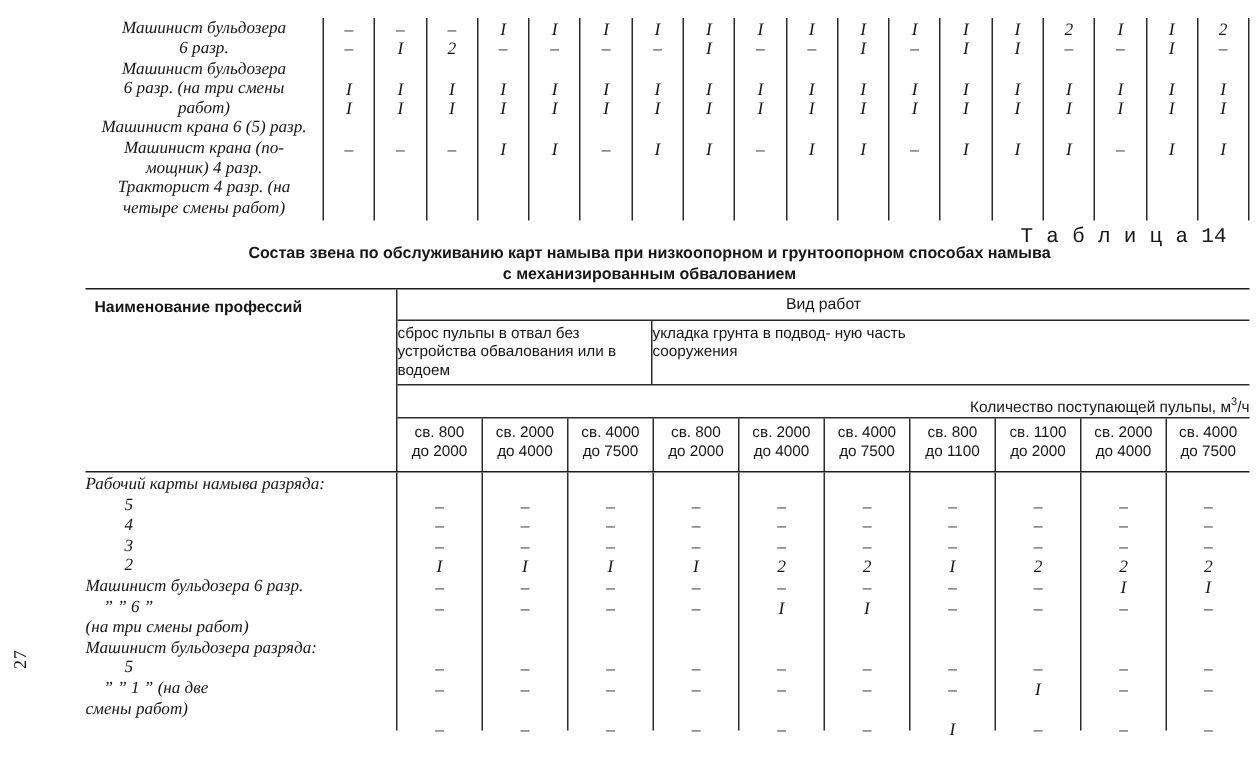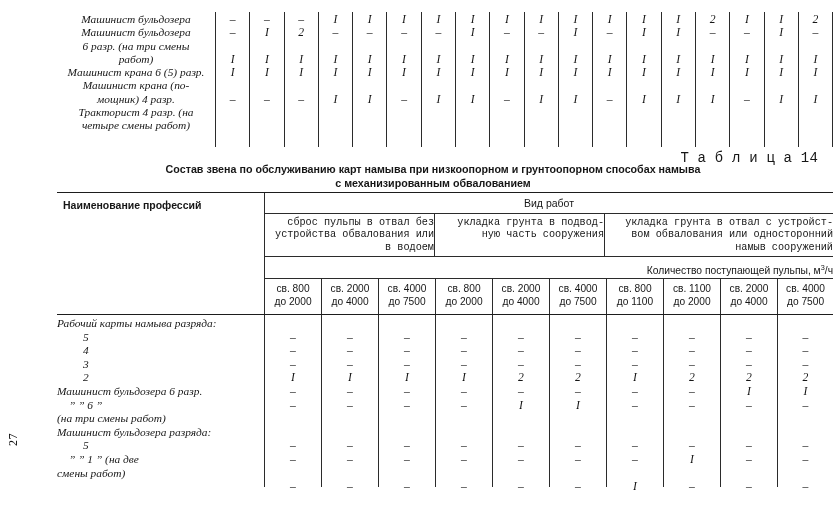--- a/index.html
+++ b/index.html
@@ -144,22 +144,22 @@
   }
   #main-table .mt-groups {
     display: flex;
     height: 43px;
     border-bottom: 1.1px solid #2b2b2b;
     box-sizing: border-box;
   }
   #main-table .mt-group {
     box-sizing: border-box;
     border-right: 1.1px solid #2b2b2b;
-    text-align: right;
-    font-family: Liberation Mono, monospace;
+    text-align: left;
+    font-family: Liberation Sans, sans-serif;
     font-size: 10.2px;
     line-height: 12.4px;
     padding-top: 3px;
   }
   #main-table .mt-group:last-child { border-right: none; }
   #main-table .mt-group.g1 { flex: 0 0 170px; }
   #main-table .mt-group.g2 { flex: 0 0 170px; }
   #main-table .mt-group.g3 { flex: 1 1 auto; }
 
   #main-table .mt-qty {
@@ -229,20 +229,21 @@
 </head>
 <body>
 
 <div id="page-number">27</div>
 
 <div id="top-table">
   <div class="tt-grid">
 
     <div class="tt-labelcol">
       <div>Машинист бульдозера</div>
+      <div>6 разр.</div>
       <div>Машинист бульдозера</div>
       <div>6 разр.  (на три смены</div>
       <div>работ)</div>
       <div>Машинист крана 6 (5) разр.</div>
       <div>Машинист крана  (по-</div>
       <div>мощник)  4 разр.</div>
       <div>Тракторист 4 разр.  (на</div>
       <div>четыре смены работ)</div>
     </div>
 
@@ -431,25 +432,20 @@
 
       <div class="mt-groups">
         <div class="mt-group g1">
           <span>сброс пульпы в отвал без</span>
           <span>устройства обвалования</span>
           <span>или в водоем</span>
         </div>
         <div class="mt-group g2">
           <span>укладка грунта в подвод-</span>
           <span>ную часть сооружения</span>
-        </div>
-        <div class="mt-group g3">
-          <span>укладка грунта в отвал с устройст-</span>
-          <span>вом обвалования или односторонний</span>
-          <span>намыв сооружений</span>
         </div>
       </div>
 
       <div class="mt-qty"><span>Количество поступающей пульпы, м</span><sup>3</sup><span>/ч</span></div>
 
       <div class="mt-subhead" id="mt-subhead">
           <div class="mt-sub" style="flex: 0 0 57px;">
             <span>св. 800</span>
             <span>до 2000</span>
           </div>

